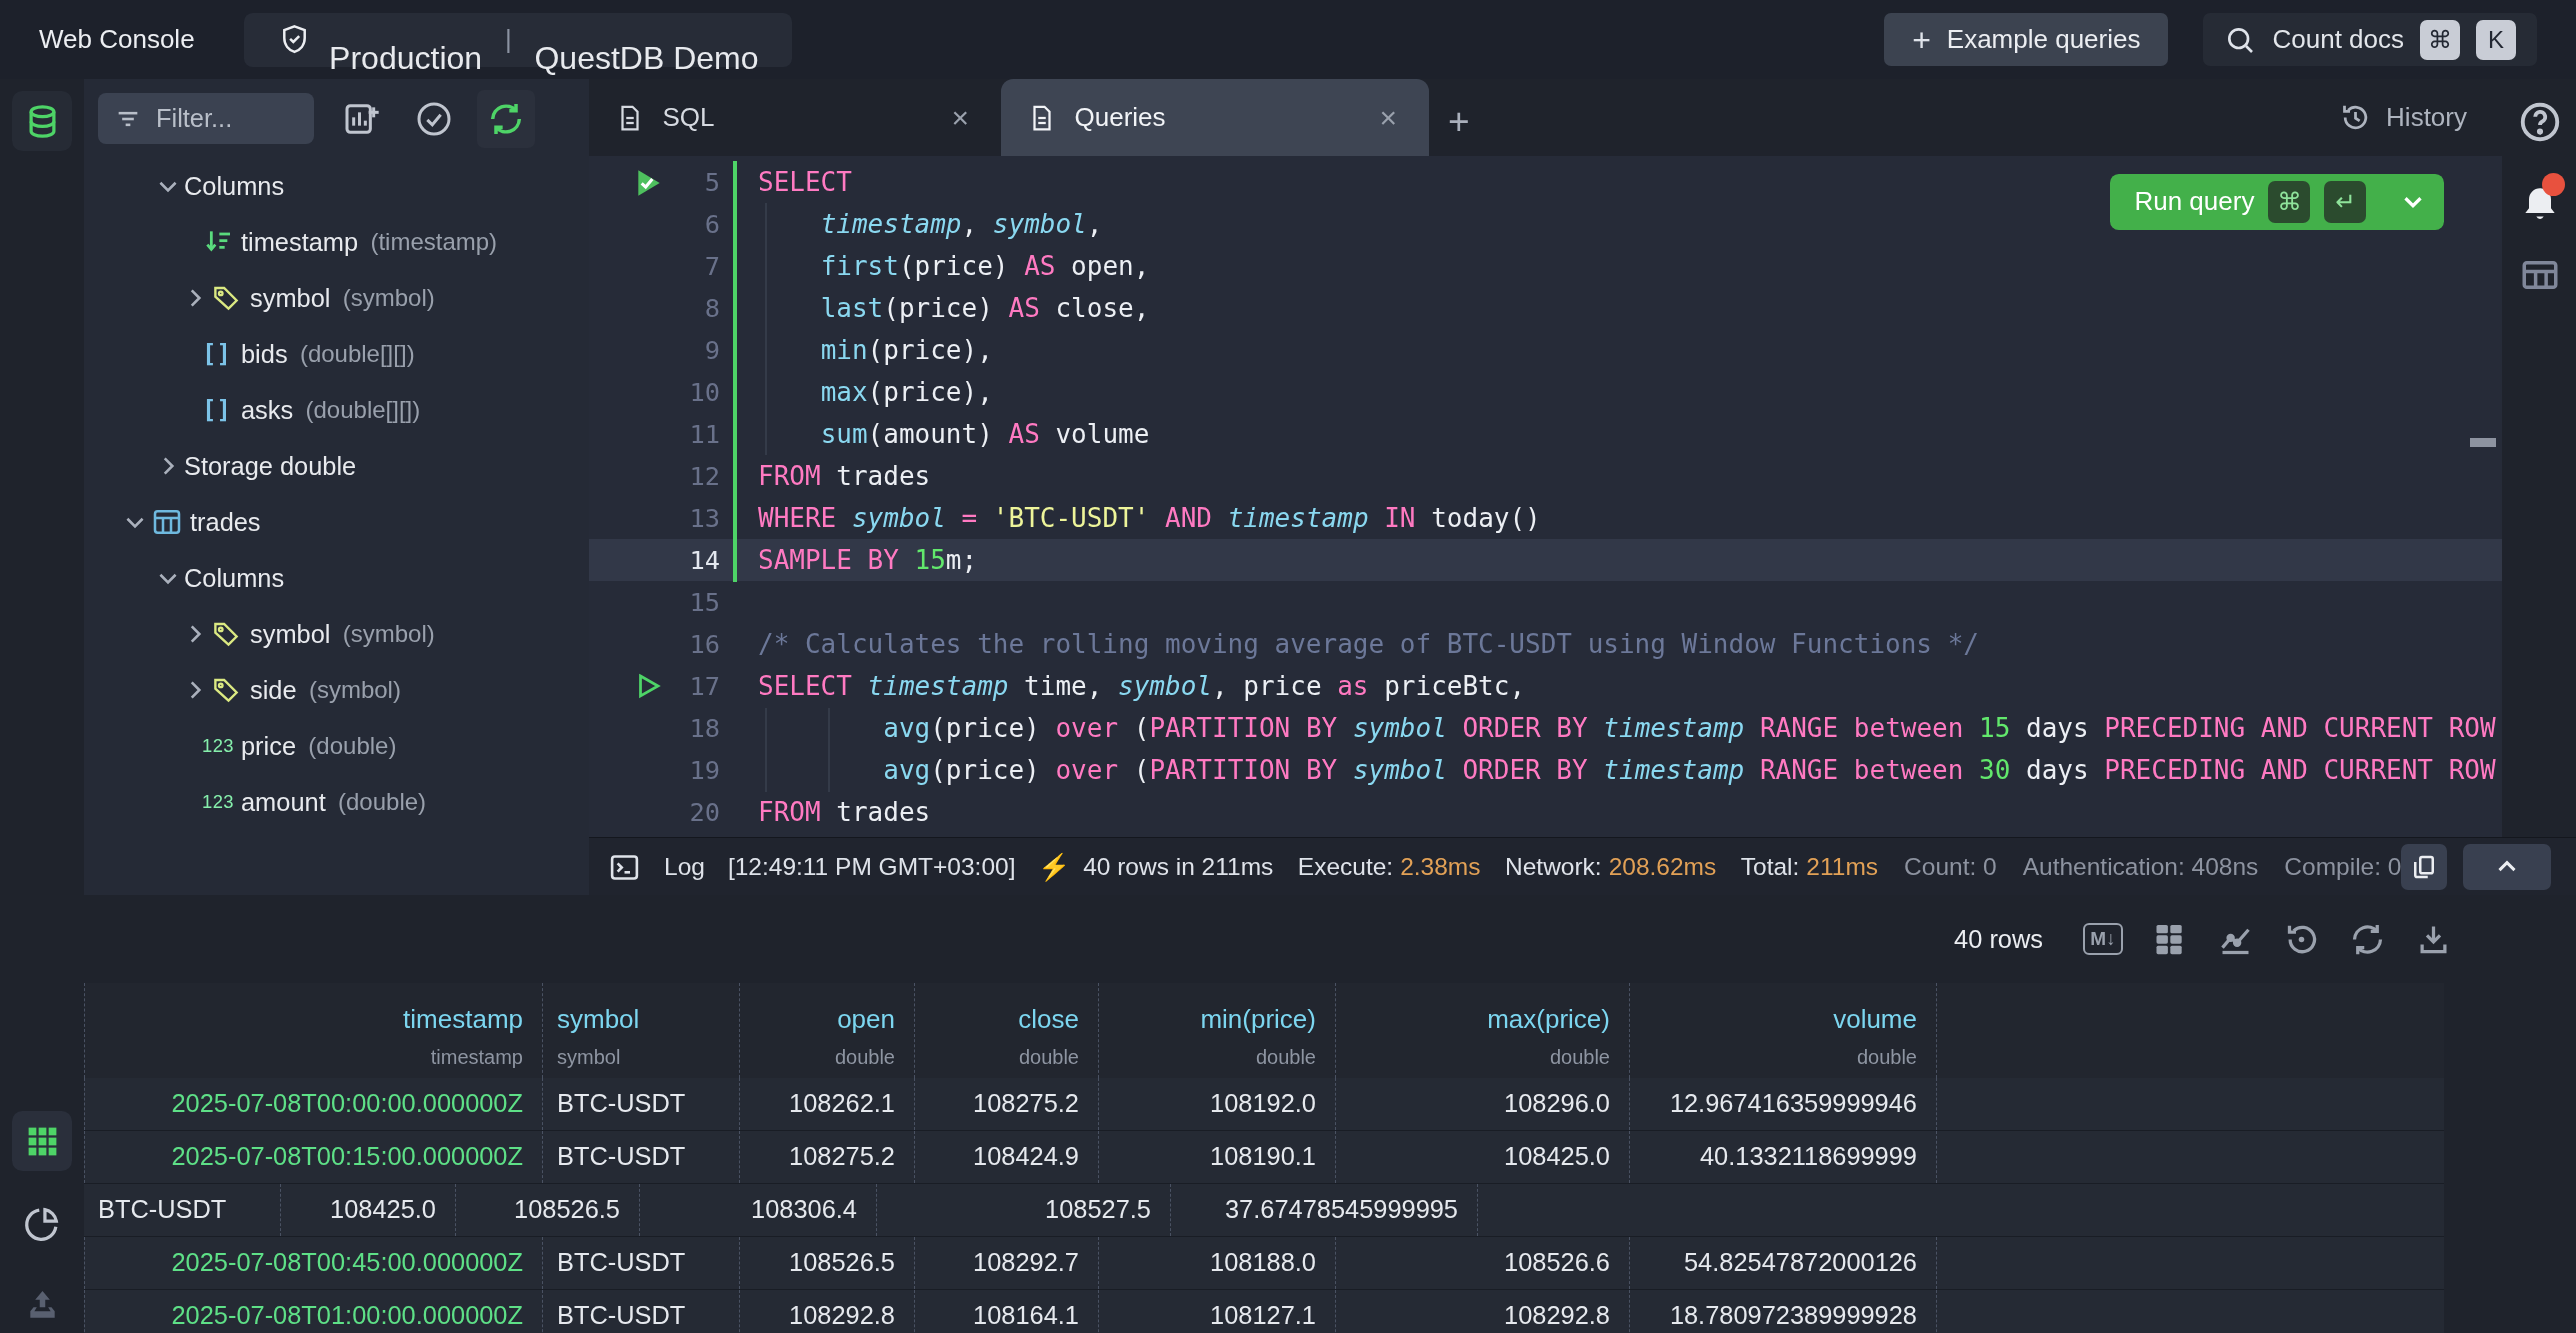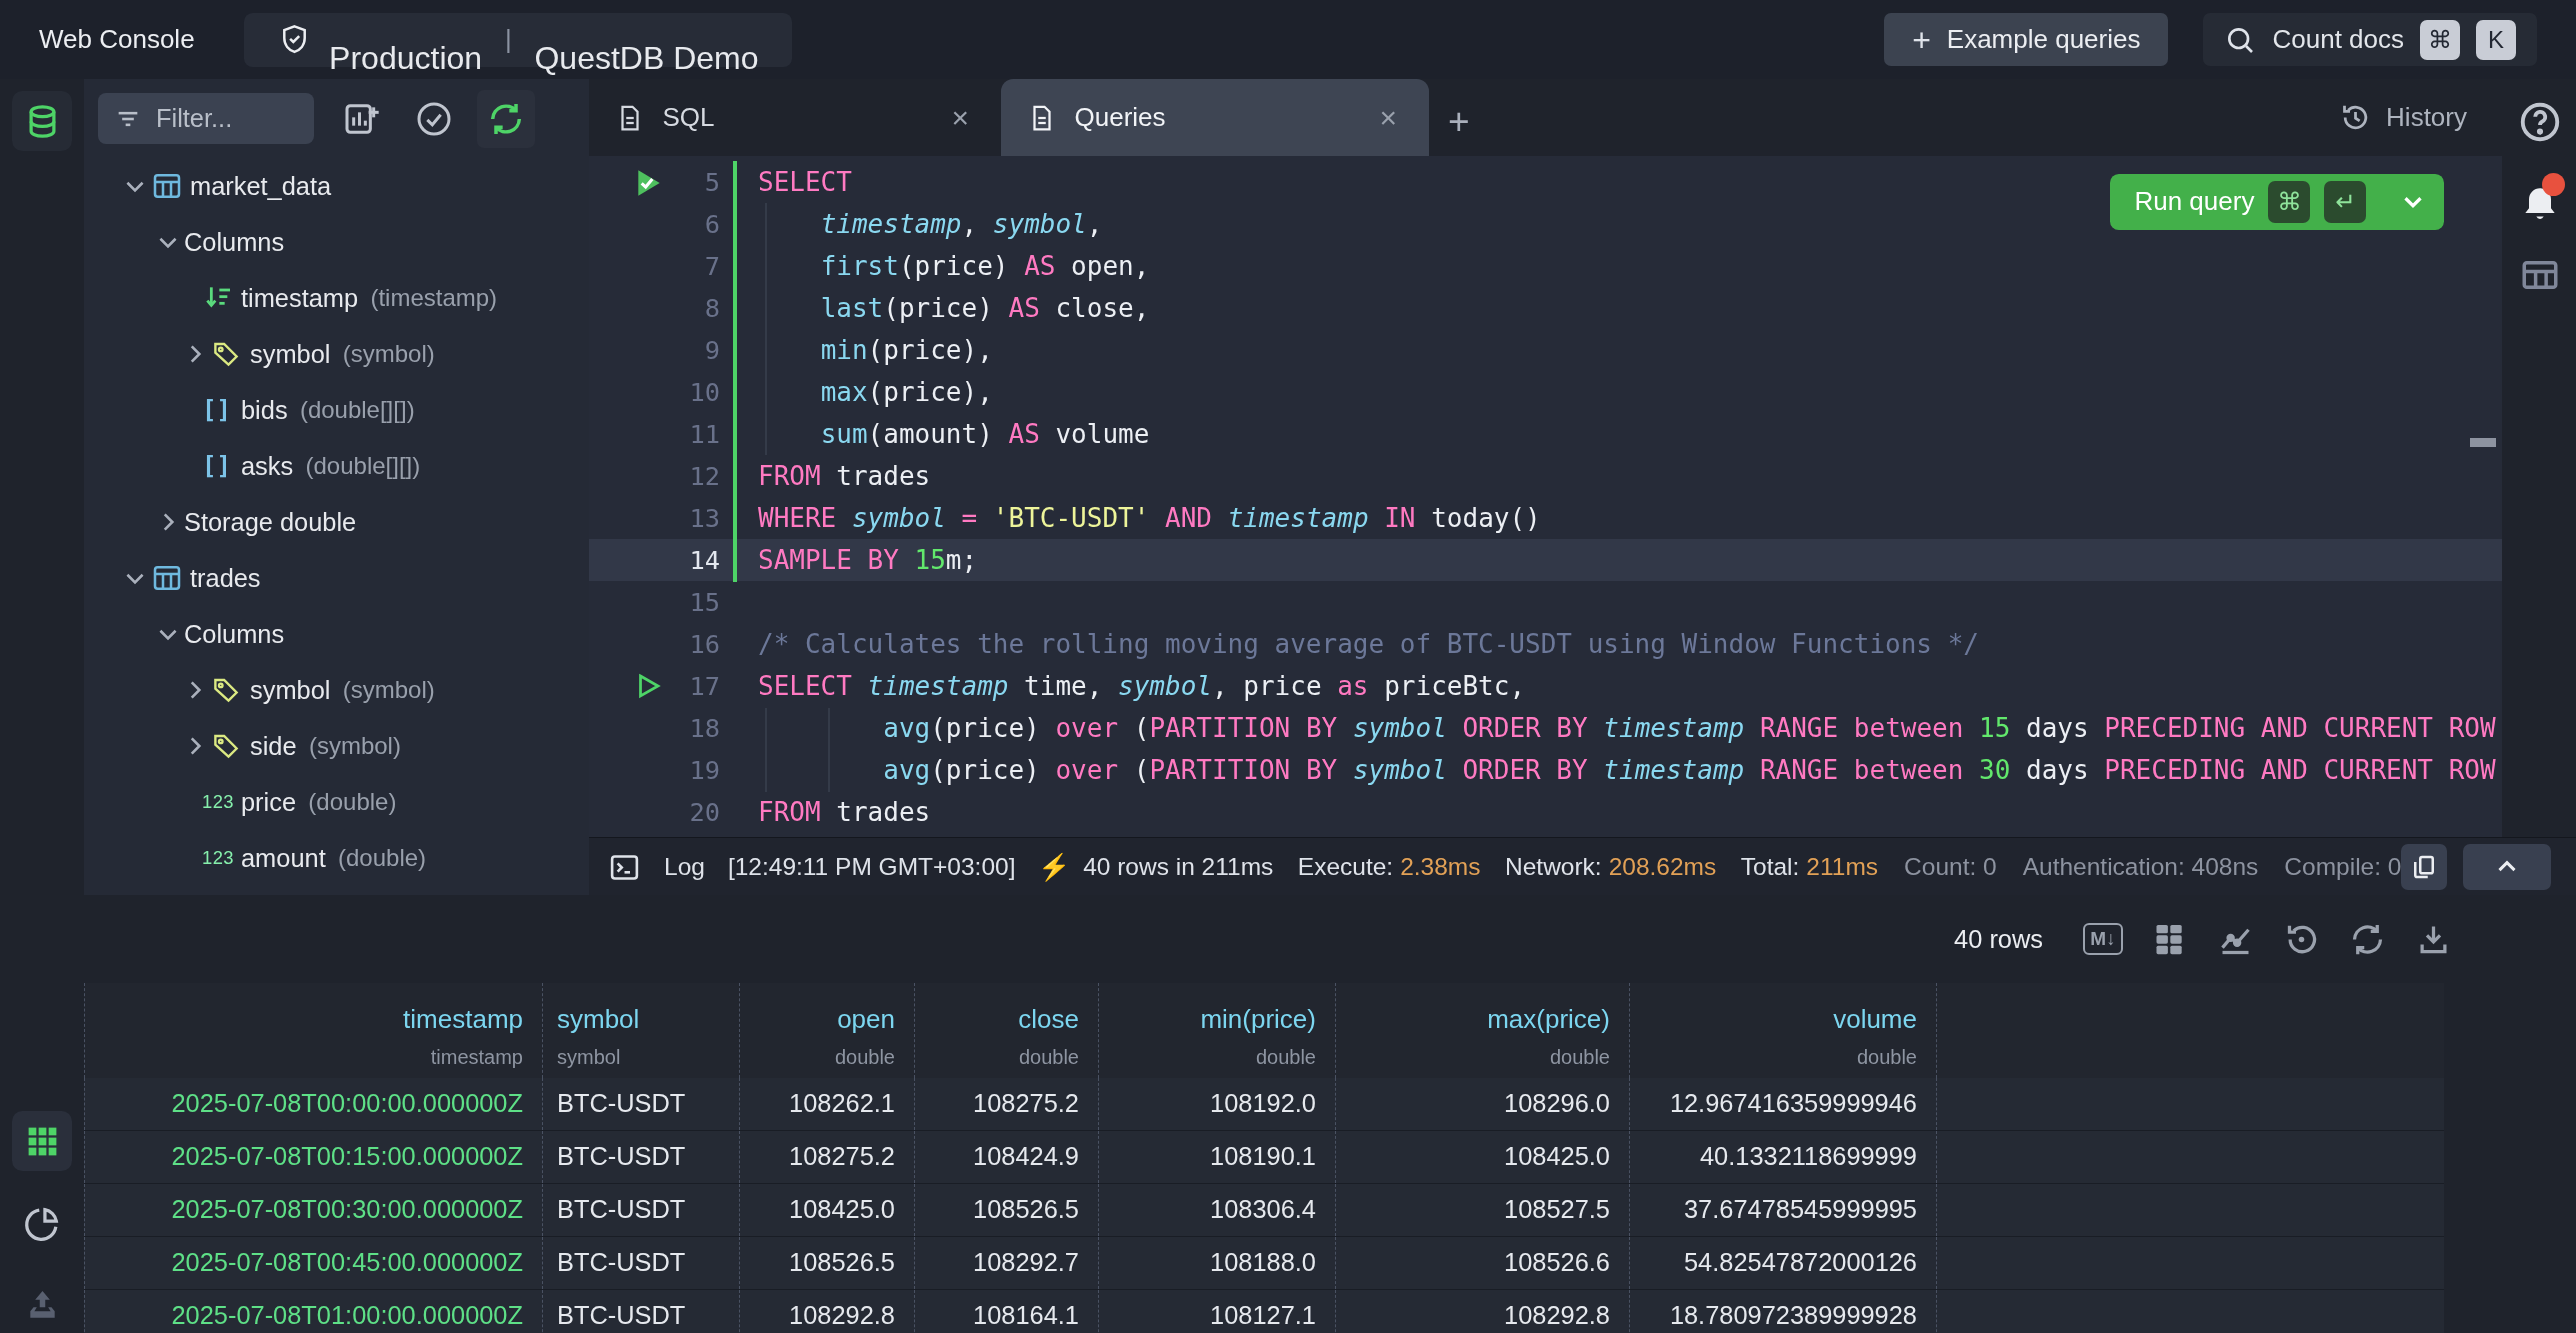--- a/index.html
+++ b/index.html
@@ -234,36 +234,20 @@
     <span class="side-ic boxed">
       <svg width="40" height="40" viewBox="0 0 24 24" fill="none" stroke="#4ed467" stroke-width="2.1">
           <path d="M4 12a8 8 0 0 1 14-5"></path>
           <polyline points="18 3 18 7 14 7"></polyline>
           <path d="M20 12a8 8 0 0 1-14 5"></path>
           <polyline points="6 21 6 17 10 17"></polyline>
         </svg>
     </span>
   </div>
   <div>
-      <div class="tree-row lvl0">
-        <span class="chev down">
-          <svg width="26" height="26" viewBox="0 0 24 24" fill="none" stroke="#aab0bc" stroke-width="2.4">
-            <polyline points="9 5 16 12 9 19"></polyline>
-          </svg>
-        </span>
-        <span class="ticon table">
-          <svg width="32" height="32" viewBox="0 0 24 24" fill="none" stroke="#6fb9df" stroke-width="1.9">
-            <rect x="3" y="4" width="18" height="16" rx="2"></rect>
-            <line x1="3" y1="9" x2="21" y2="9"></line>
-            <line x1="9" y1="9" x2="9" y2="20"></line>
-            <line x1="15" y1="9" x2="15" y2="20"></line>
-          </svg>
-        </span>
-        <span class="tlabel">market_data</span>
-      </div>
       <div class="tree-row lvl1">
         <span class="chev down">
           <svg width="26" height="26" viewBox="0 0 24 24" fill="none" stroke="#aab0bc" stroke-width="2.4">
             <polyline points="9 5 16 12 9 19"></polyline>
           </svg>
         </span>
         <span class="tlabel">Columns</span>
       </div>
       <div class="tree-row lvl2">
         <span class="chev none"></span>
@@ -598,21 +582,20 @@
           <div class="gcell al-r first ts" style="width: 459px;">2025-07-08T00:15:00.000000Z</div>
           <div class="gcell al-l" style="width: 197px;">BTC-USDT</div>
           <div class="gcell al-r" style="width: 175px;">108275.2</div>
           <div class="gcell al-r" style="width: 184px;">108424.9</div>
           <div class="gcell al-r" style="width: 237px;">108190.1</div>
           <div class="gcell al-r" style="width: 294px;">108425.0</div>
           <div class="gcell al-r" style="width: 307px;">40.1332118699999</div>
           <div class="gfill"></div>
         </div>
         <div class="grow">
-          <div class="gcell al-r first ts" style="width: 459px;">2025-07-08T00:30:00.000000Z</div>
           <div class="gcell al-l" style="width: 197px;">BTC-USDT</div>
           <div class="gcell al-r" style="width: 175px;">108425.0</div>
           <div class="gcell al-r" style="width: 184px;">108526.5</div>
           <div class="gcell al-r" style="width: 237px;">108306.4</div>
           <div class="gcell al-r" style="width: 294px;">108527.5</div>
           <div class="gcell al-r" style="width: 307px;">37.67478545999995</div>
           <div class="gfill"></div>
         </div>
         <div class="grow">
           <div class="gcell al-r first ts" style="width: 459px;">2025-07-08T00:45:00.000000Z</div>

